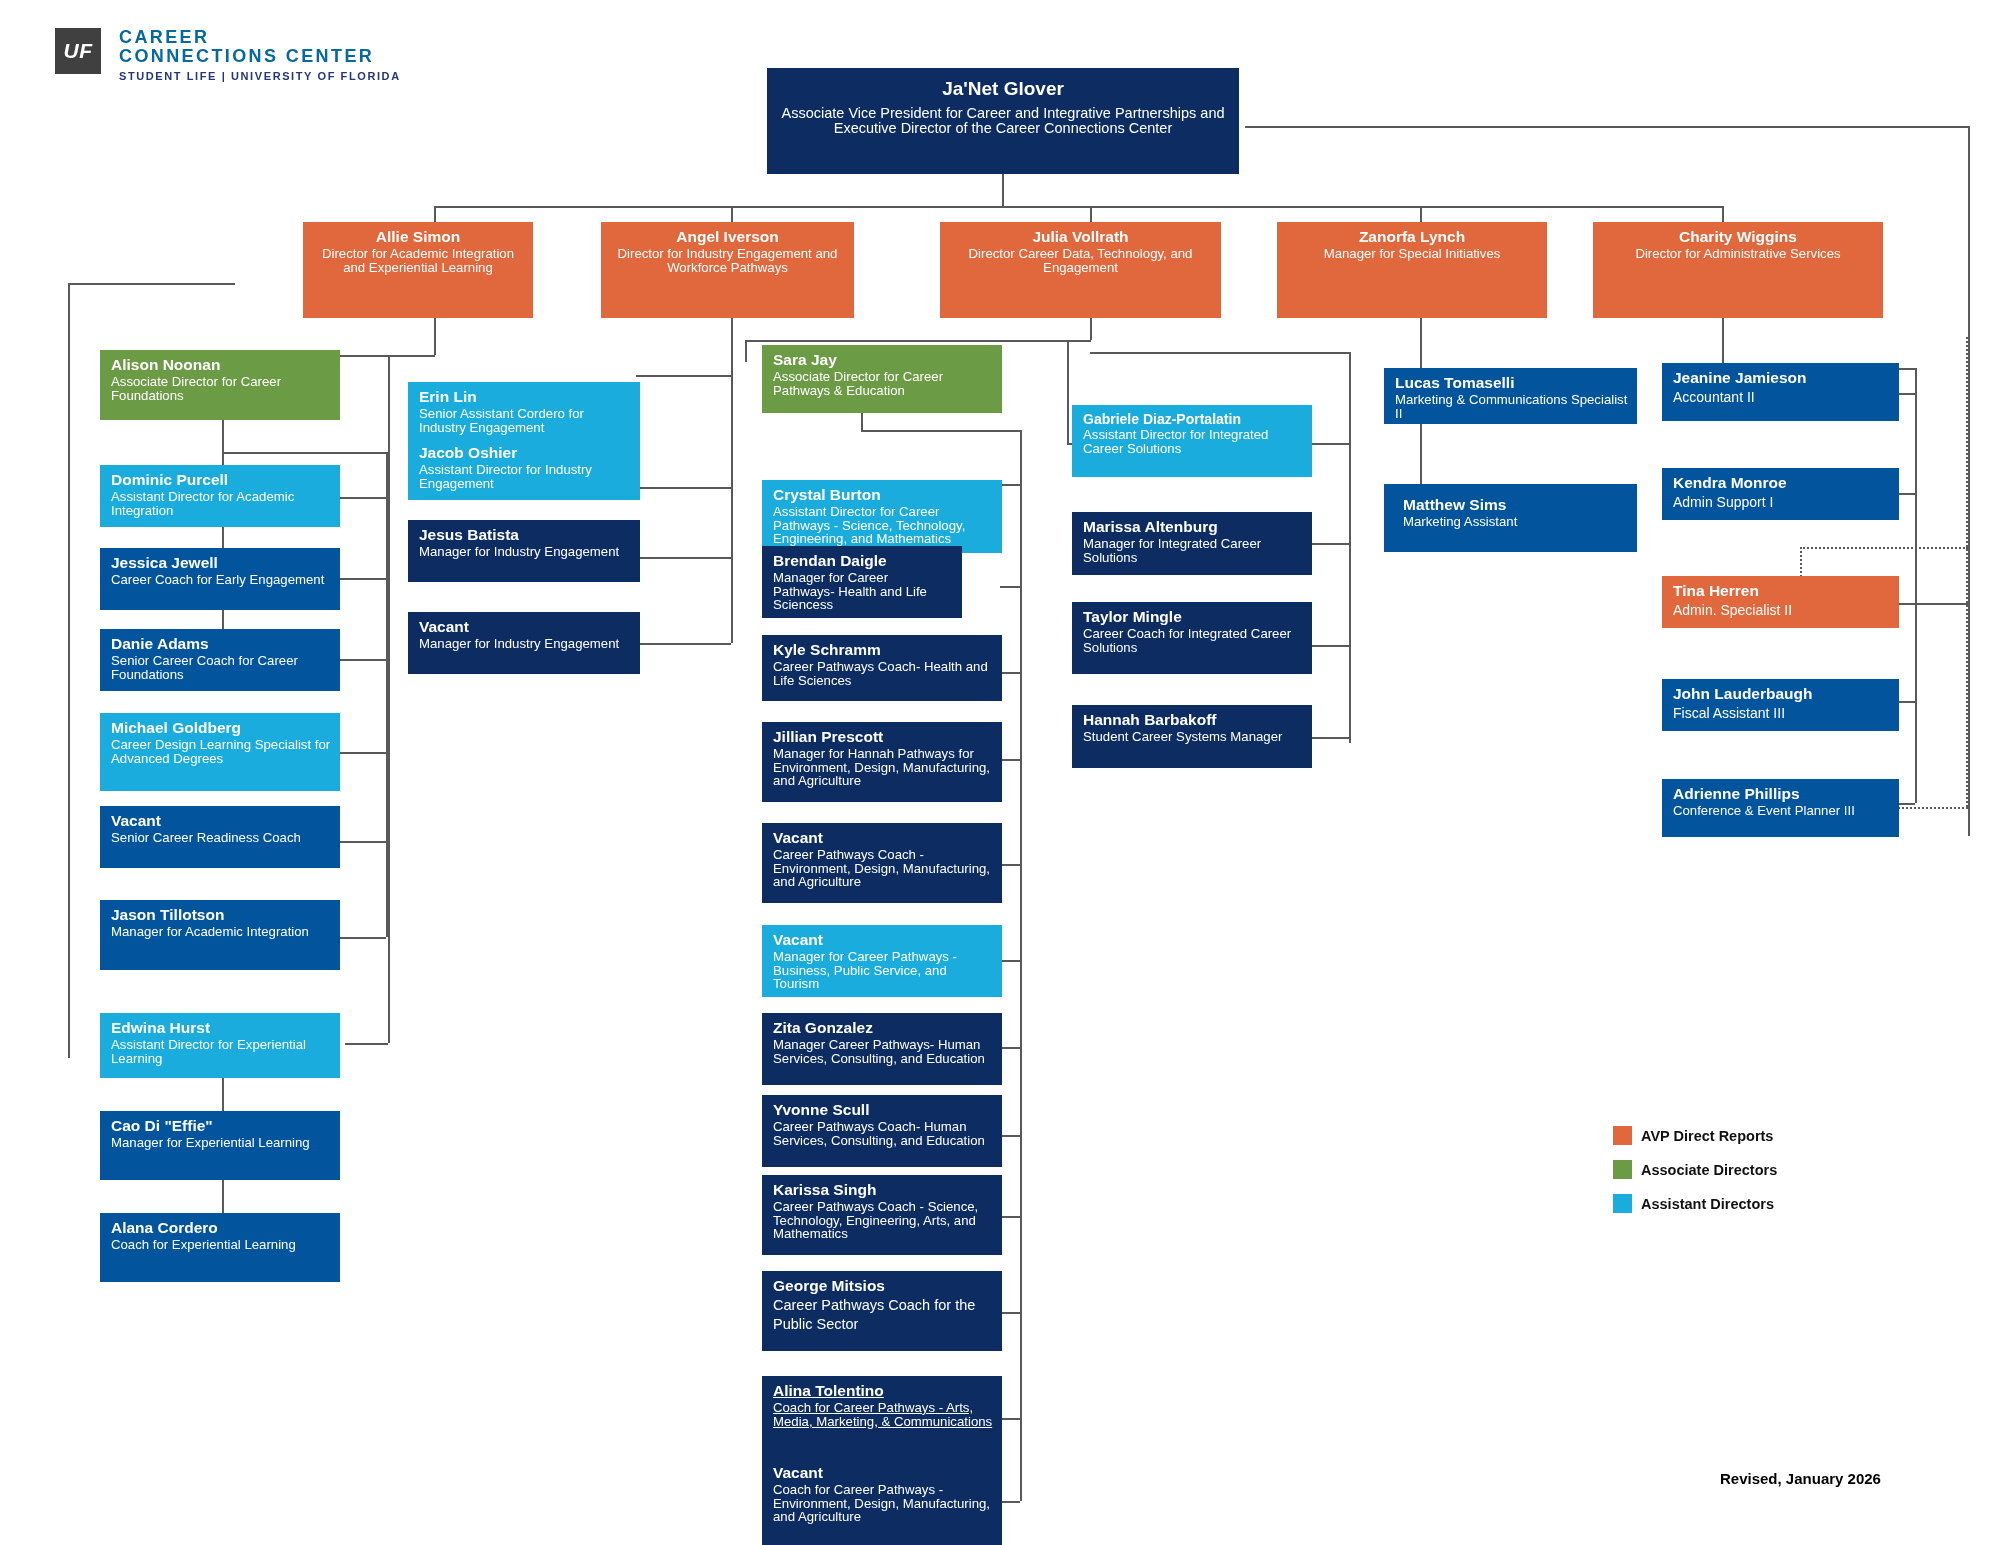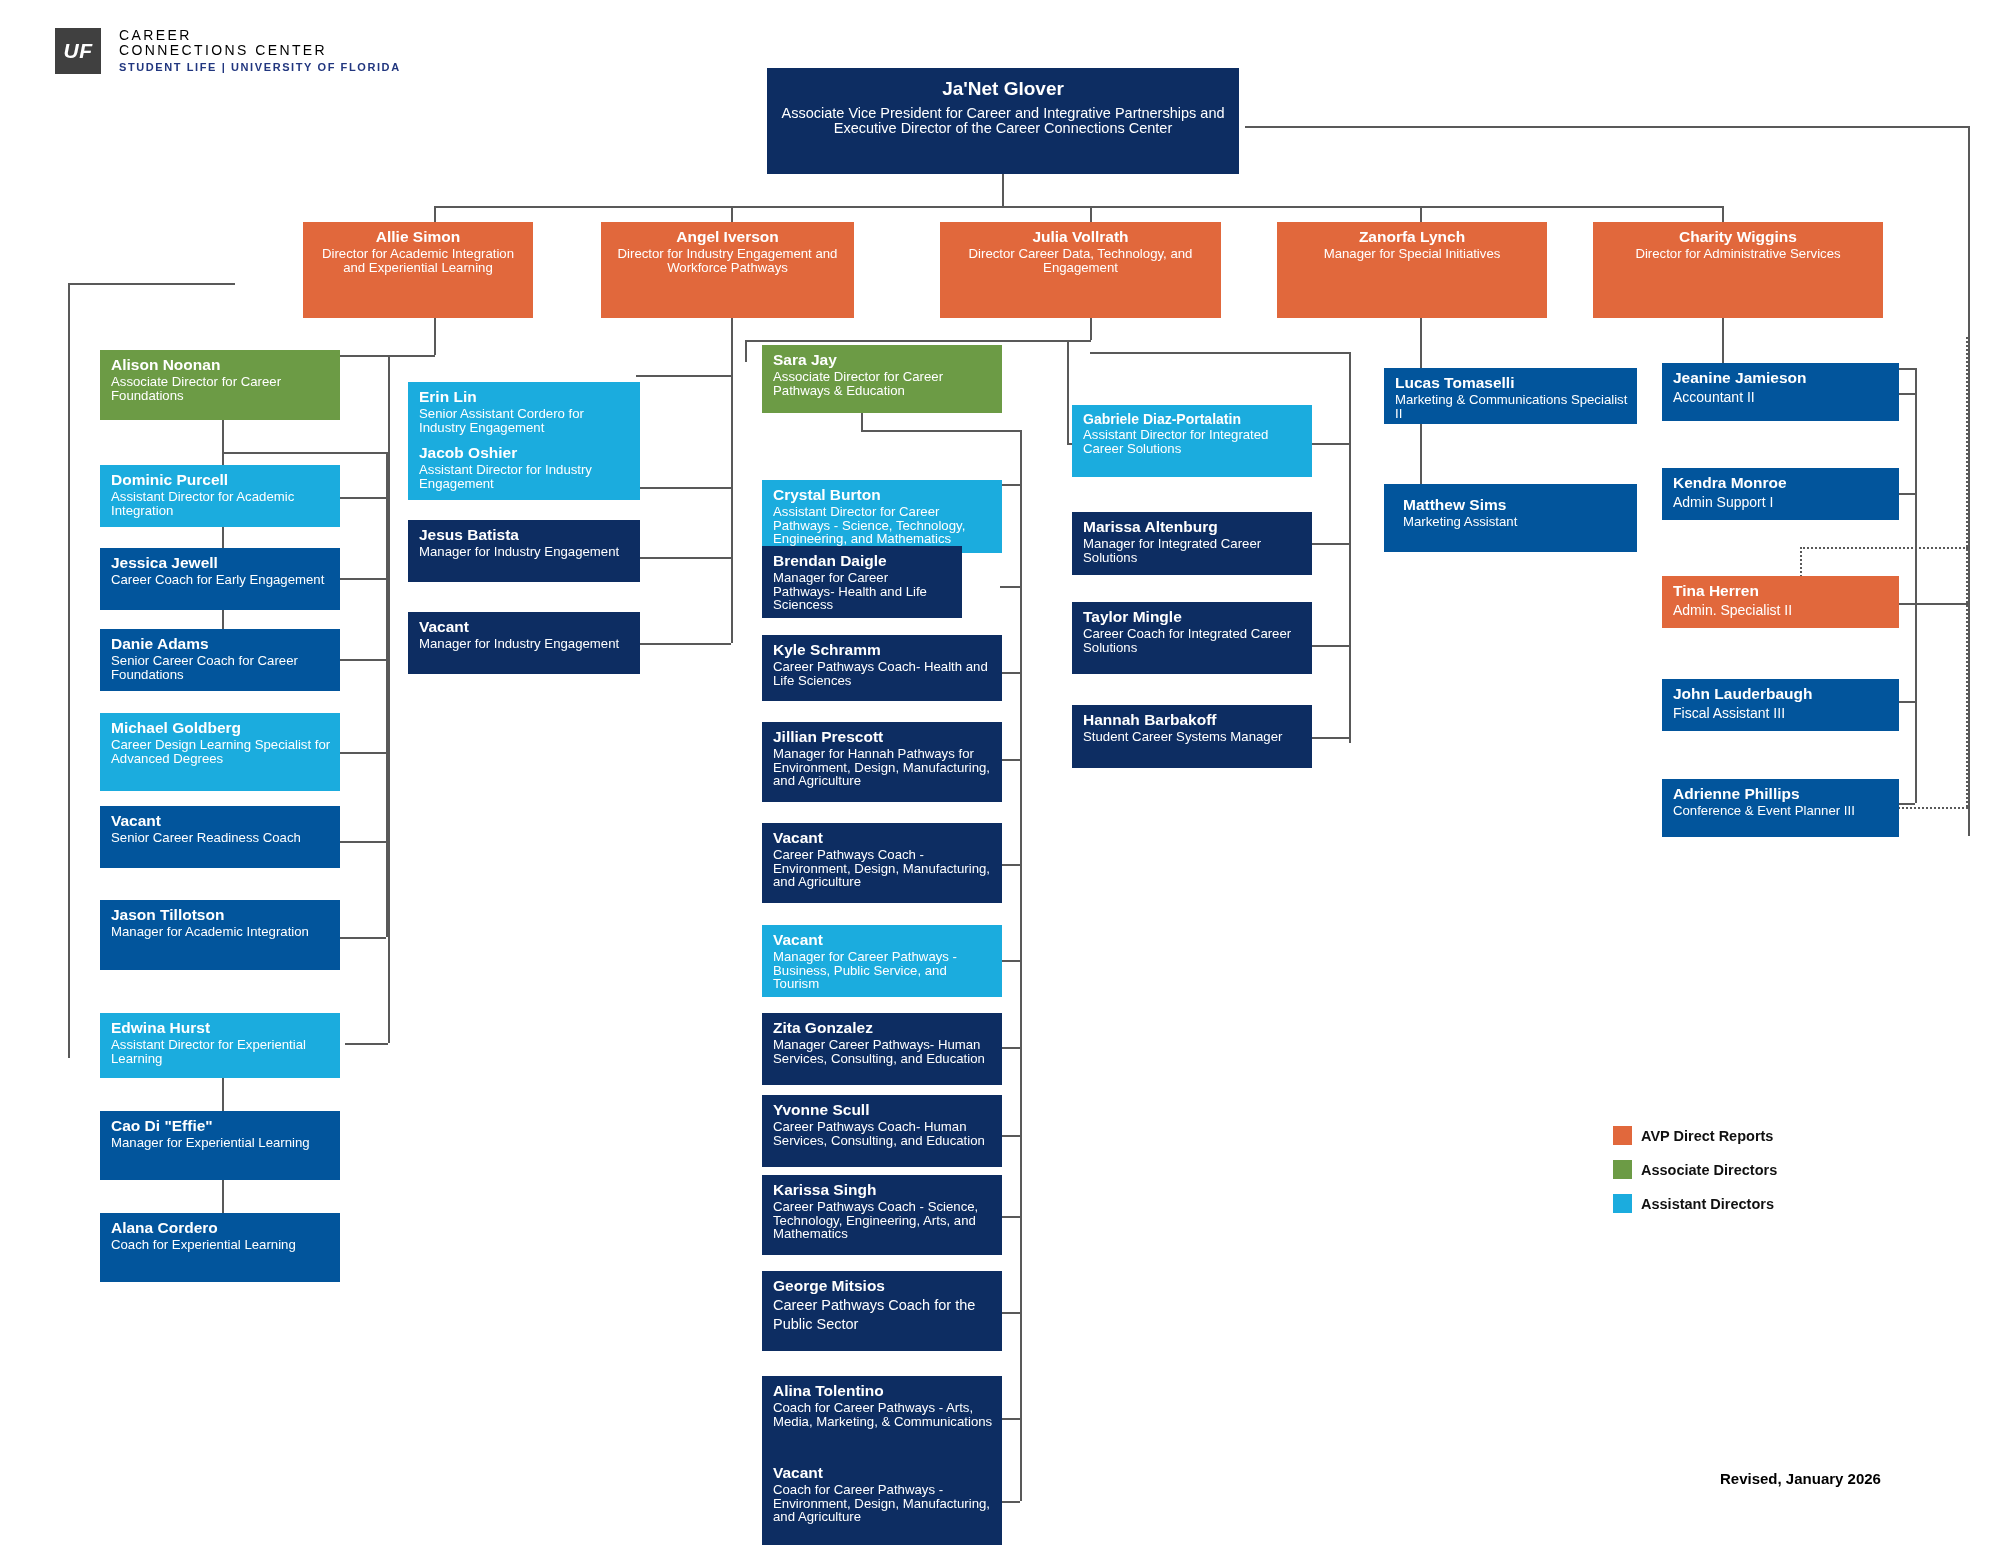--- a/index.html
+++ b/index.html
@@ -17,21 +17,21 @@
 
   
   #logo-block{position:absolute;left:55px;top:28px;display:flex;align-items:flex-start;gap:18px;}
   #uf-mark{
     width:46px;height:46px;background:#404040;color:#fff;
     display:flex;align-items:center;justify-content:center;
     font-weight:bold;font-size:21px;letter-spacing:.5px;font-style:italic;
   }
   #logo-text{line-height:1.08;}
   .logo-l1,.logo-l2{
-    color:#000000;font-weight:normal;font-size:14px;letter-spacing:2.4px;
+    color:#0369a1;font-weight:bold;font-size:18px;letter-spacing:2.4px;
   }
   .logo-l3{
     color:#21367F;font-weight:bold;font-size:11px;letter-spacing:1.6px;margin-top:4px;
   }
 
   
   .node{
     position:absolute;
     box-sizing:border-box;
     padding:6px 9px 6px 11px;
@@ -308,21 +308,21 @@
     <span class="ti">Career Pathways Coach- Human Services, Consulting, and Education</span>
   </div>
   <div class="node navy" style="left:762px;top:1175px;width:240px;height:80px;">
     <span class="nm">Karissa Singh</span>
     <span class="ti">Career Pathways Coach - Science, Technology, Engineering, Arts, and Mathematics</span>
   </div>
   <div class="node navy" style="left:762px;top:1271px;width:240px;height:80px;">
     <span class="nm">George Mitsios</span>
     <span class="ti" style="font-size:14.5px;line-height:1.28;">Career Pathways Coach for the Public Sector</span>
   </div>
-  <div class="node navy" style="left:762px;top:1376px;width:240px;height:88px;">
+  <div class="node navy" style="left:762px;top:1376px;width:240px;height:88px;text-decoration:underline;">
     <span class="nm">Alina Tolentino</span>
     <span class="ti">Coach for Career Pathways - Arts, Media, Marketing, &amp; Communications</span>
   </div>
   <div class="node navy" style="left:762px;top:1458px;width:240px;height:87px;">
     <span class="nm">Vacant</span>
     <span class="ti">Coach for Career Pathways - Environment, Design, Manufacturing, and Agriculture</span>
   </div>
 
   <div class="node cyan" style="left:1072px;top:405px;width:240px;height:72px;">
     <span class="nm" style="font-size:14px;">Gabriele Diaz-Portalatin</span>

